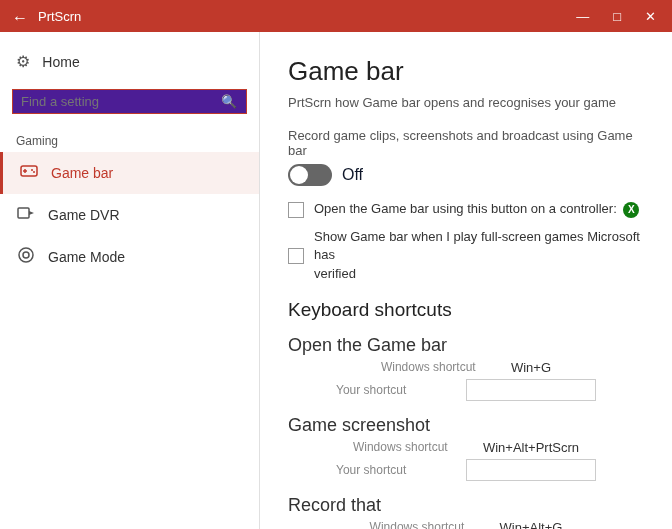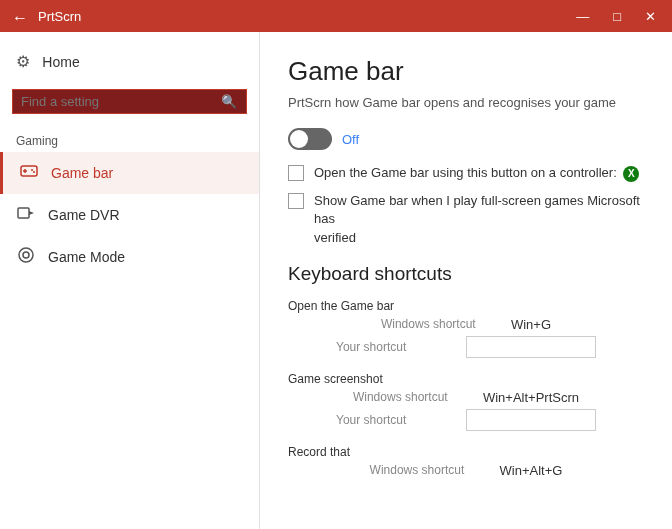--- a/index.html
+++ b/index.html
@@ -89,21 +89,21 @@
       font-size: 14px;
       color: #333;
     }
 
     .search-box {
       margin: 8px 12px;
       border: 1.5px solid #c0392b;
       display: flex;
       align-items: center;
       padding: 4px 8px;
-      background: #7f1d1d;
+      background: #4c1d95;
     }
 
     .search-input {
       border: none;
       outline: none;
       font-size: 13px;
       flex: 1;
       color: #999;
       background: transparent;
     }
@@ -202,29 +202,29 @@
       width: 18px;
       height: 18px;
       border-radius: 50%;
       background: white;
       position: absolute;
       top: 2px;
       left: 2px;
     }
 
     .toggle-label {
-      font-size: 13px;
-      color: #3b82f6;
+      font-size: 16px;
+      color: #0f172a;
       text-align: right;
     }
 
     
     .checkbox-row {
       display: flex;
-      align-items: flex-start;
+      align-items: center;
       margin-bottom: 10px;
     }
 
     .checkbox {
       width: 16px;
       height: 16px;
       border: 1.5px solid #999;
       background: #fff;
       margin-right: 10px;
       flex-shrink: 0;
@@ -259,21 +259,21 @@
       color: #222;
       margin-top: 16px;
       margin-bottom: 14px;
     }
 
     .shortcut-group {
       margin-bottom: 14px;
     }
 
     .shortcut-group-title {
-      font-size: 12px;
+      font-size: 18px;
       color: #333;
       font-weight: 500;
       margin-bottom: 4px;
     }
 
     .shortcut-row {
       display: flex;
       align-items: center;
       margin-bottom: 4px;
       justify-content: center;
@@ -362,20 +362,21 @@
           </svg>
         </span>
         <span class="sidebar-item-label">Game Mode</span>
       </div>
     </div>
 
     <div class="content">
       <h1 class="page-title">Game bar</h1>
       <p class="page-subtitle">PrtScrn how Game bar opens and recognises your game</p>
 
+      <div class="section-label">Record game clips, screenshots and broadcast using Game bar</div>
 
       <div class="toggle-row">
         <div class="toggle">
           <div class="toggle-thumb"></div>
         </div>
         <span class="toggle-label">Off</span>
       </div>
 
       <div class="checkbox-row">
         <div class="checkbox"></div>

